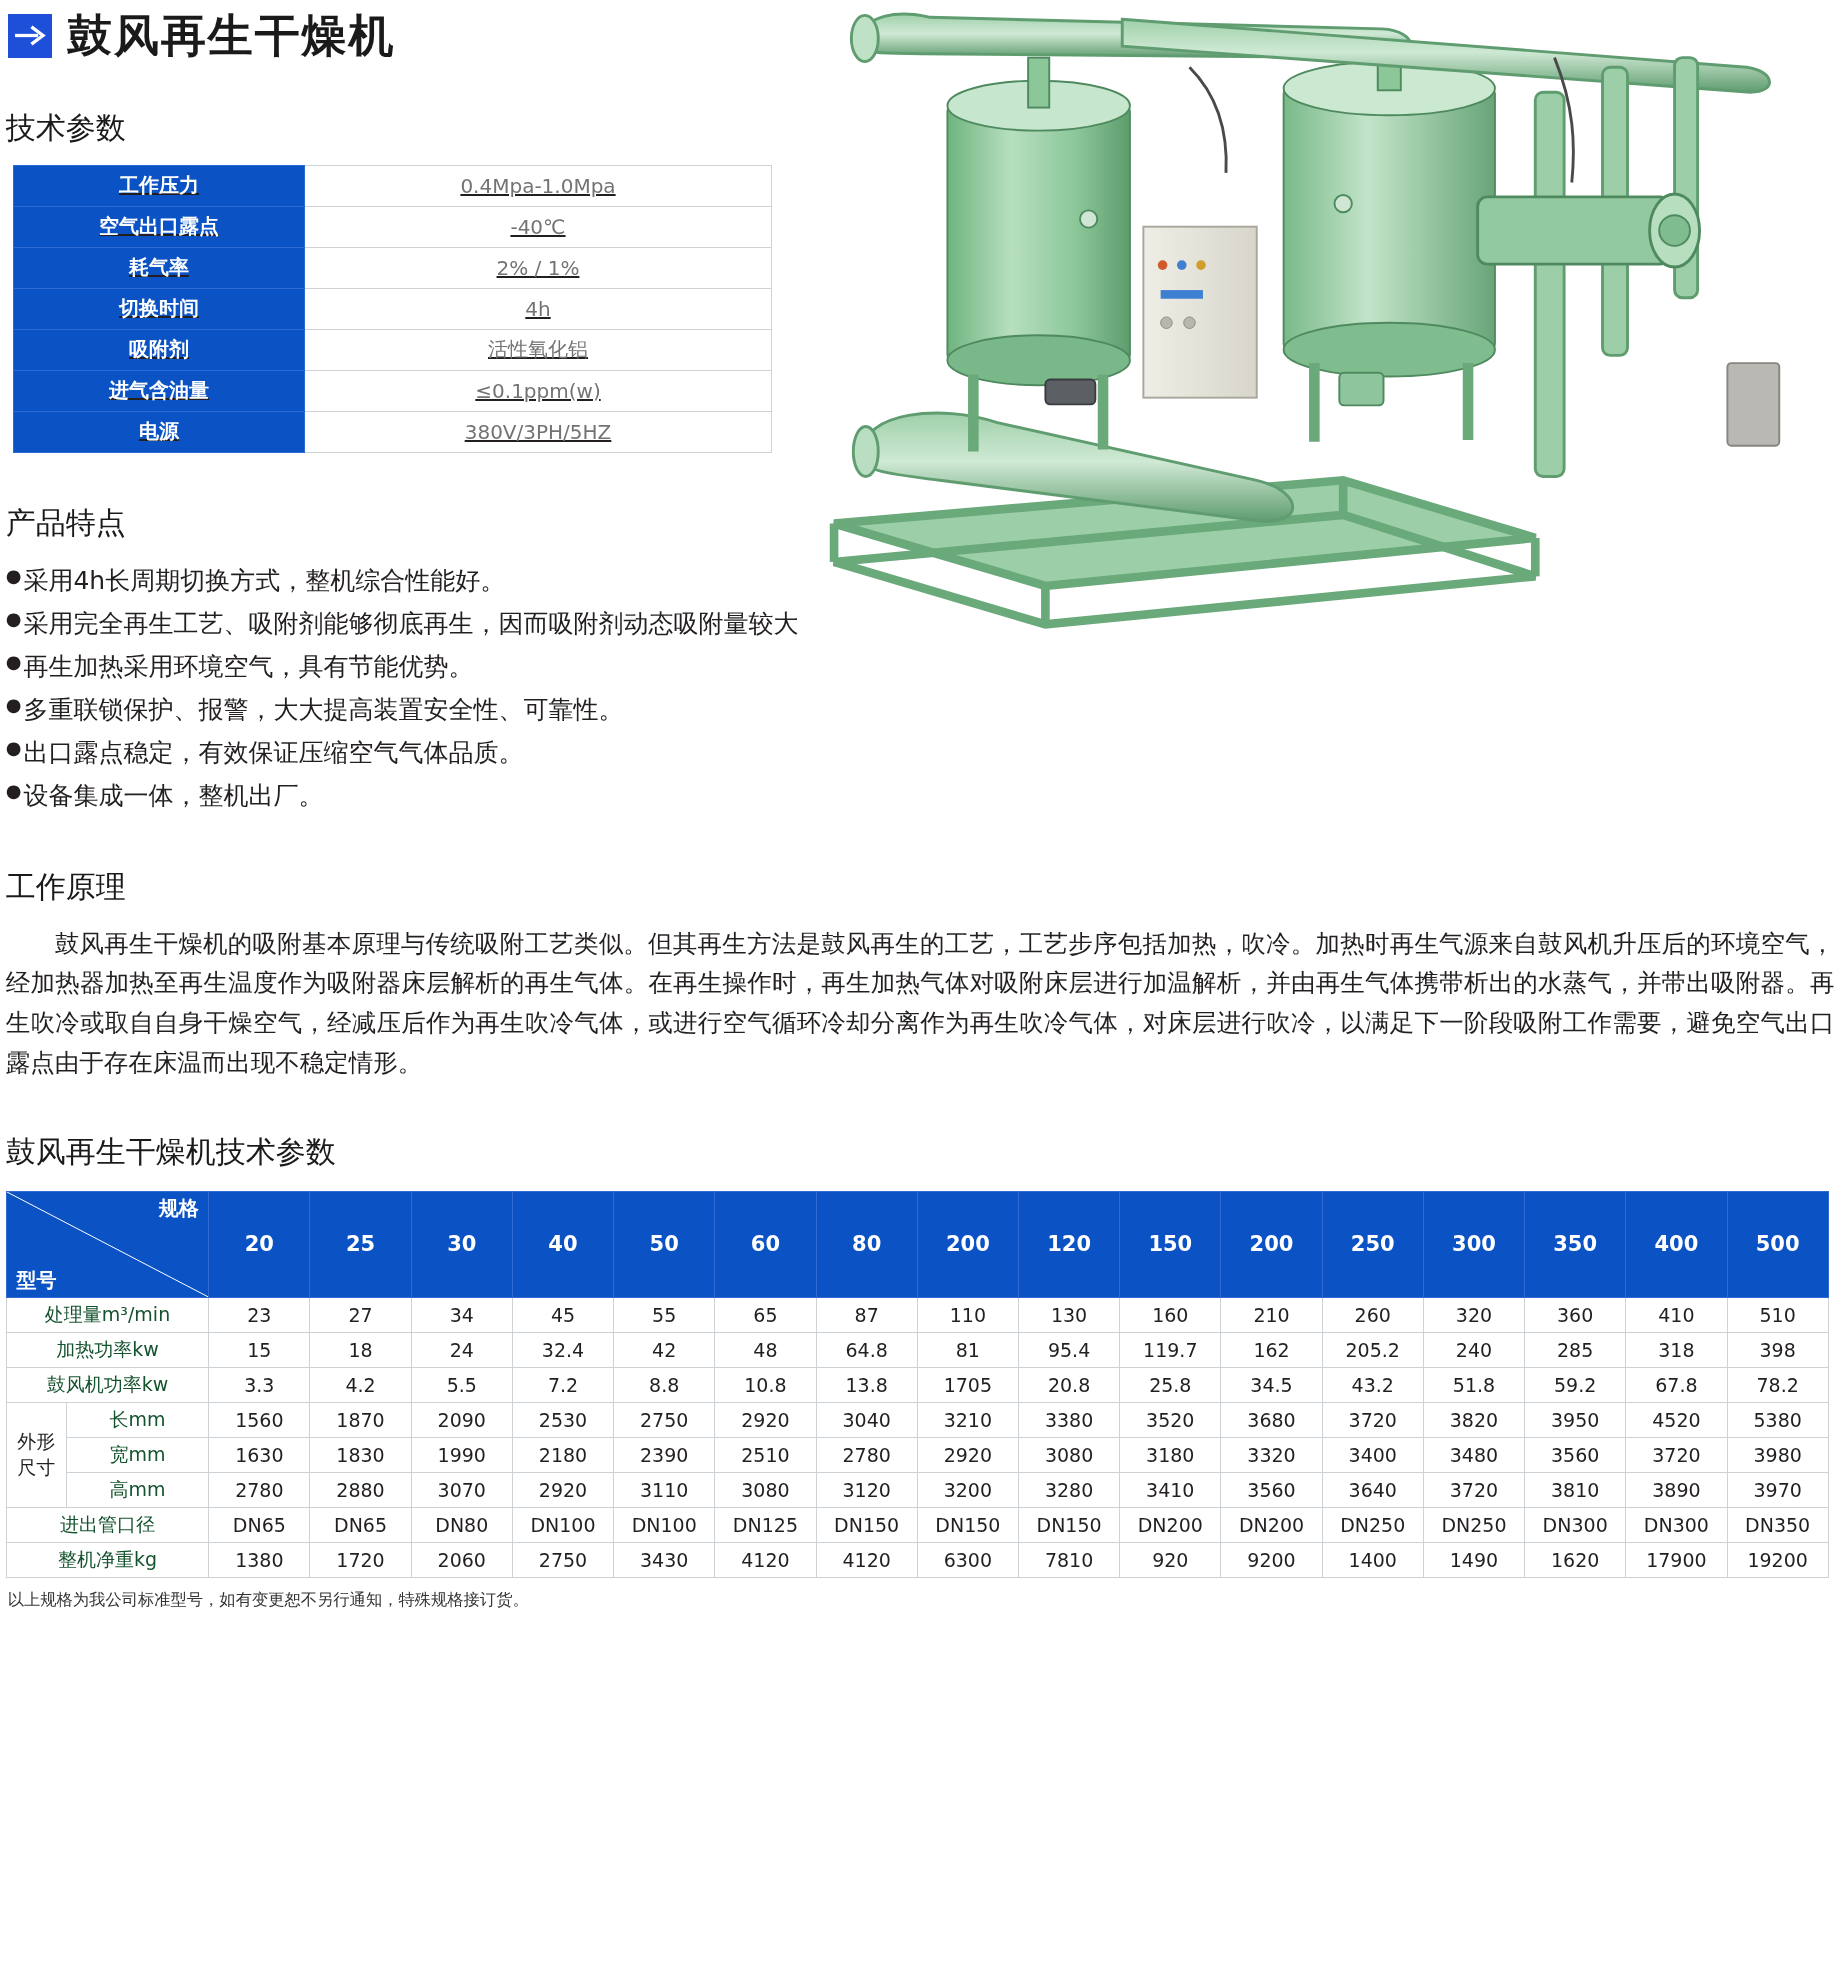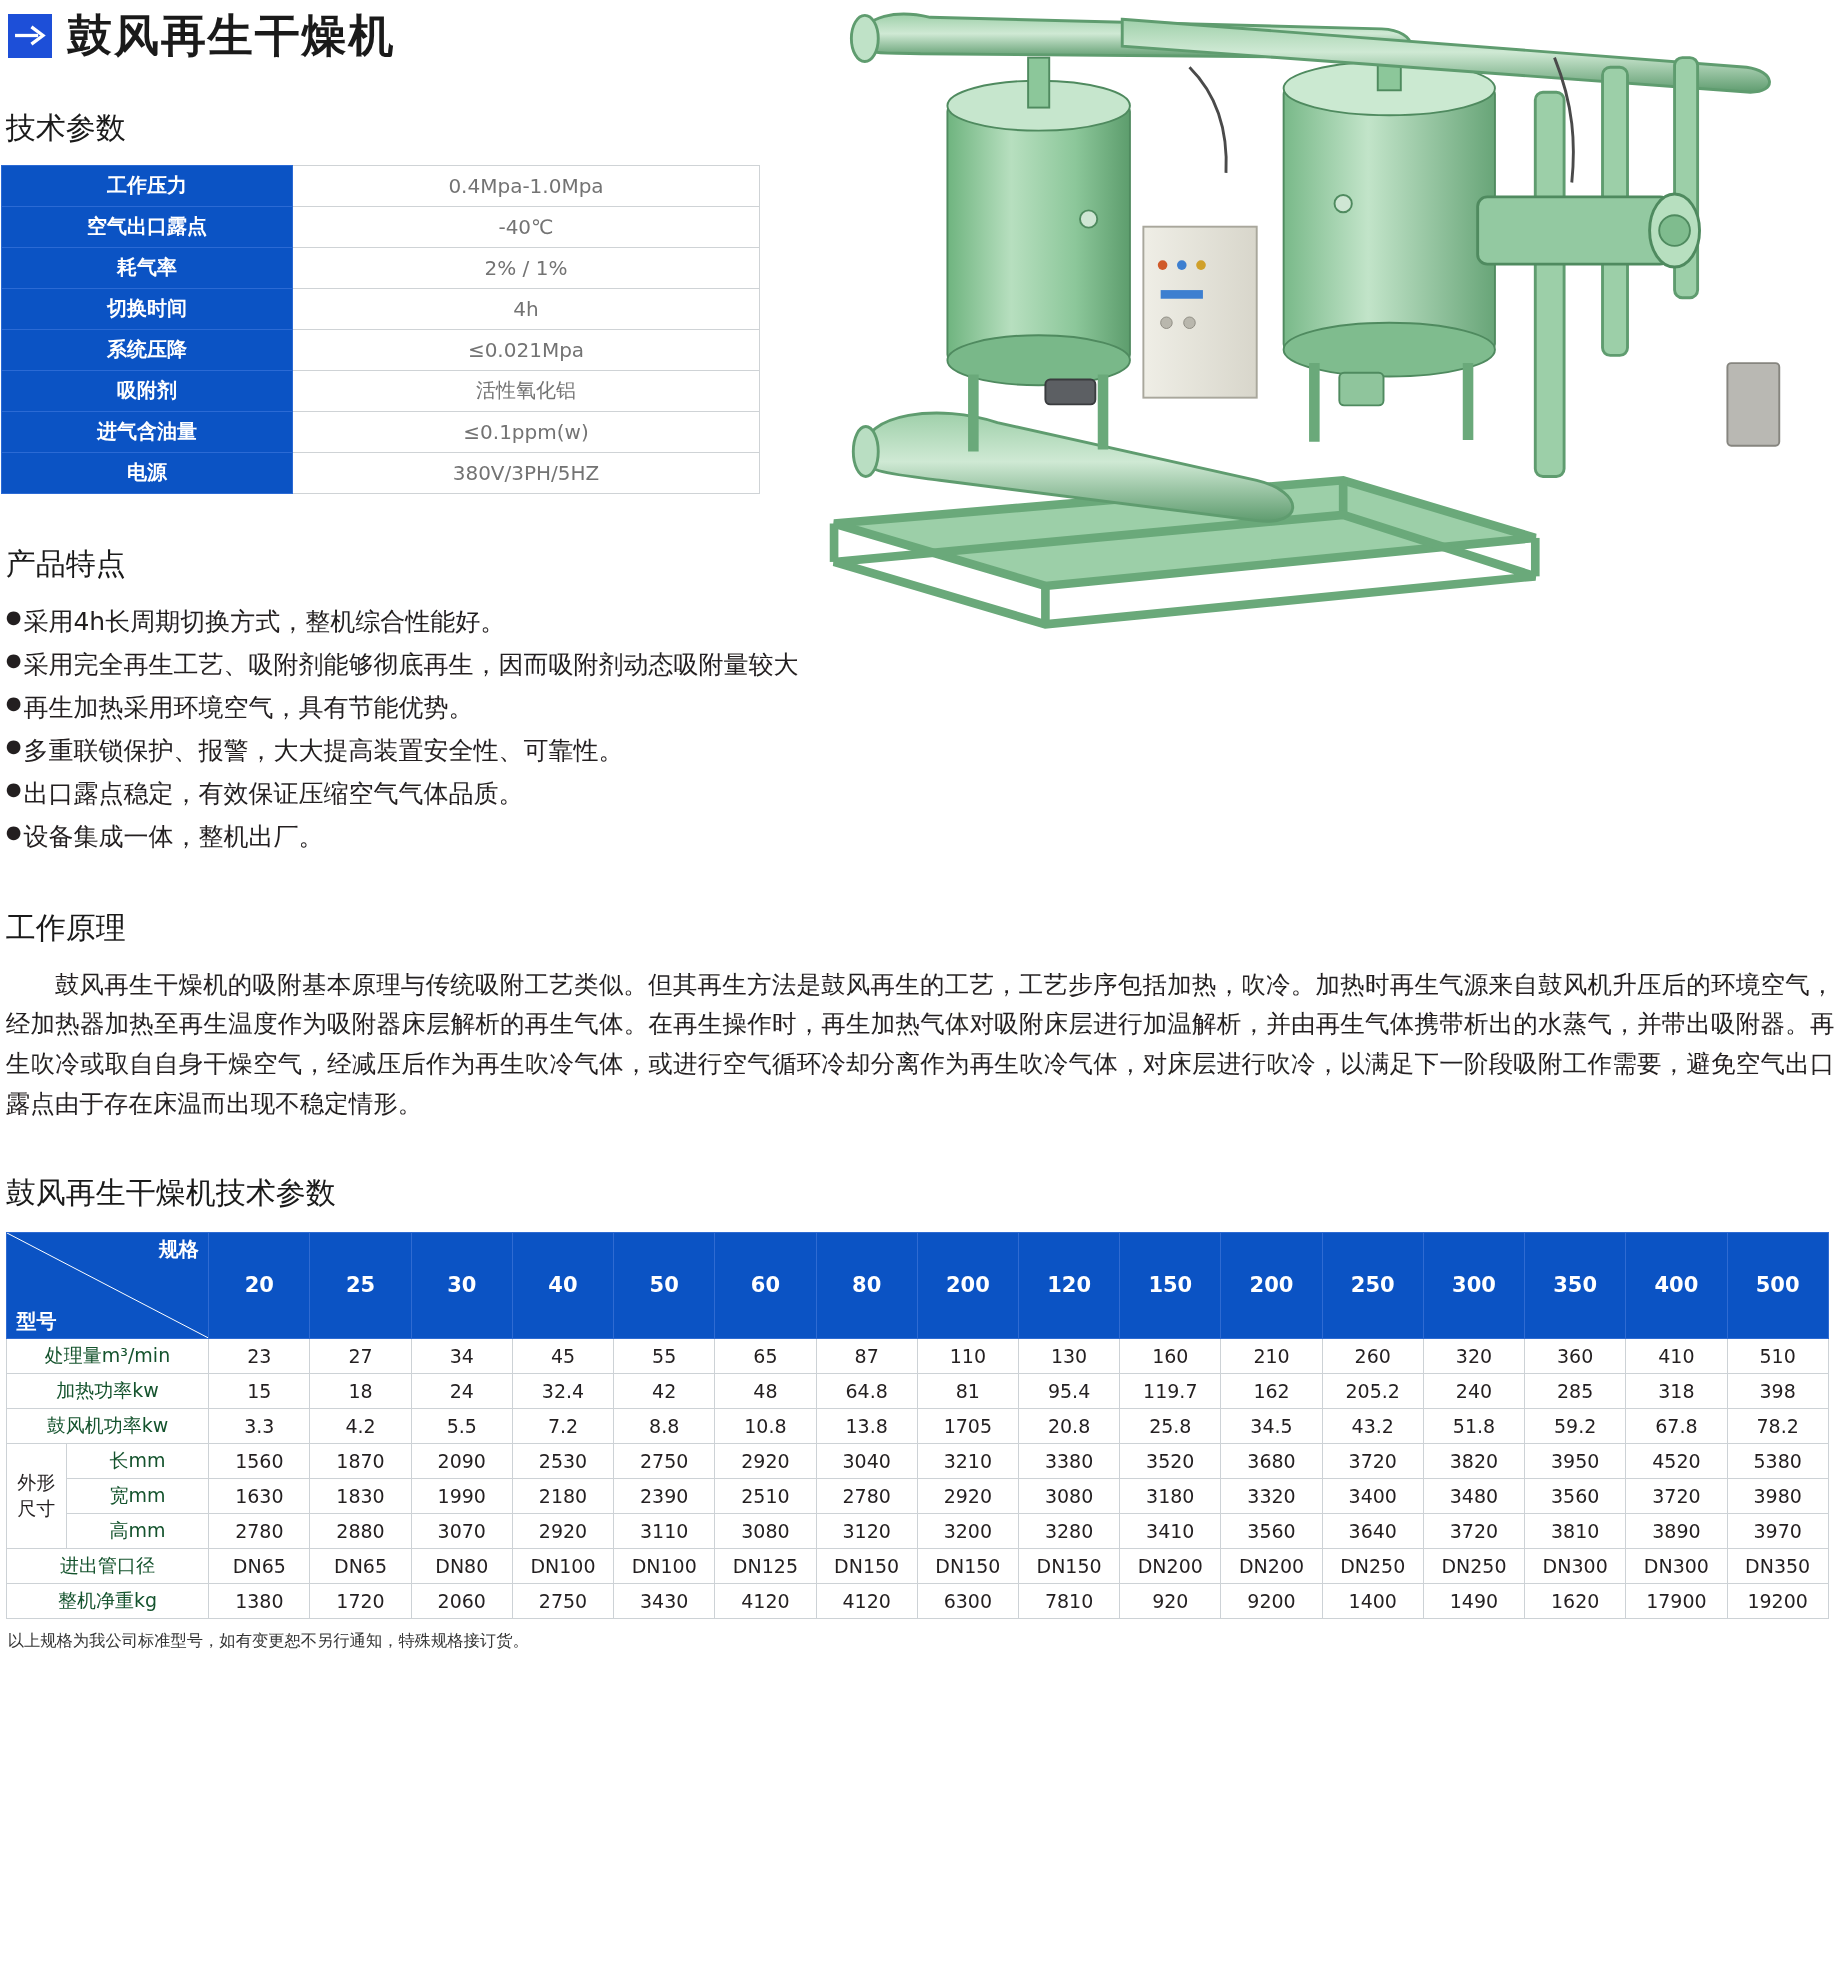--- a/index.html
+++ b/index.html
@@ -23,21 +23,21 @@
     font-size:45px;line-height:1;margin-left:15.4px;color:#1a1a1a;font-weight:700;
     letter-spacing:1.9px;
   }
 
   
   .sec-head{
     font-size:30px;color:#1a1a1a;font-weight:400;margin:50px 0 15.4px 5.8px;
   }
 
   
-  .spec-wrap{width:759px;margin-left:1px;}
+  .spec-wrap{width:759px;margin-left:13px;text-decoration:underline;}
   table.spec{border-collapse:collapse;width:759px;table-layout:fixed;}
   table.spec td{
     border:1px solid #cfd3d6;
     height:38px;font-size:20px;text-align:center;vertical-align:middle;
   }
   table.spec td.k{
     width:288px;background:#0b53c4;color:#ffffff;font-weight:700;
     border:1px solid #2b6ad4;
   }
   table.spec td.v{background:#ffffff;color:#737373;}
@@ -225,24 +225,20 @@
             <td class="k">空气出口露点</td>
             <td class="v">-40℃</td>
           </tr>
           <tr>
             <td class="k">耗气率</td>
             <td class="v">2% / 1%</td>
           </tr>
           <tr>
             <td class="k">切换时间</td>
             <td class="v">4h</td>
-          </tr>
-          <tr>
-            <td class="k">系统压降</td>
-            <td class="v">≤0.021Mpa</td>
           </tr>
           <tr>
             <td class="k">吸附剂</td>
             <td class="v">活性氧化铝</td>
           </tr>
           <tr>
             <td class="k">进气含油量</td>
             <td class="v">≤0.1ppm(w)</td>
           </tr>
           <tr>

